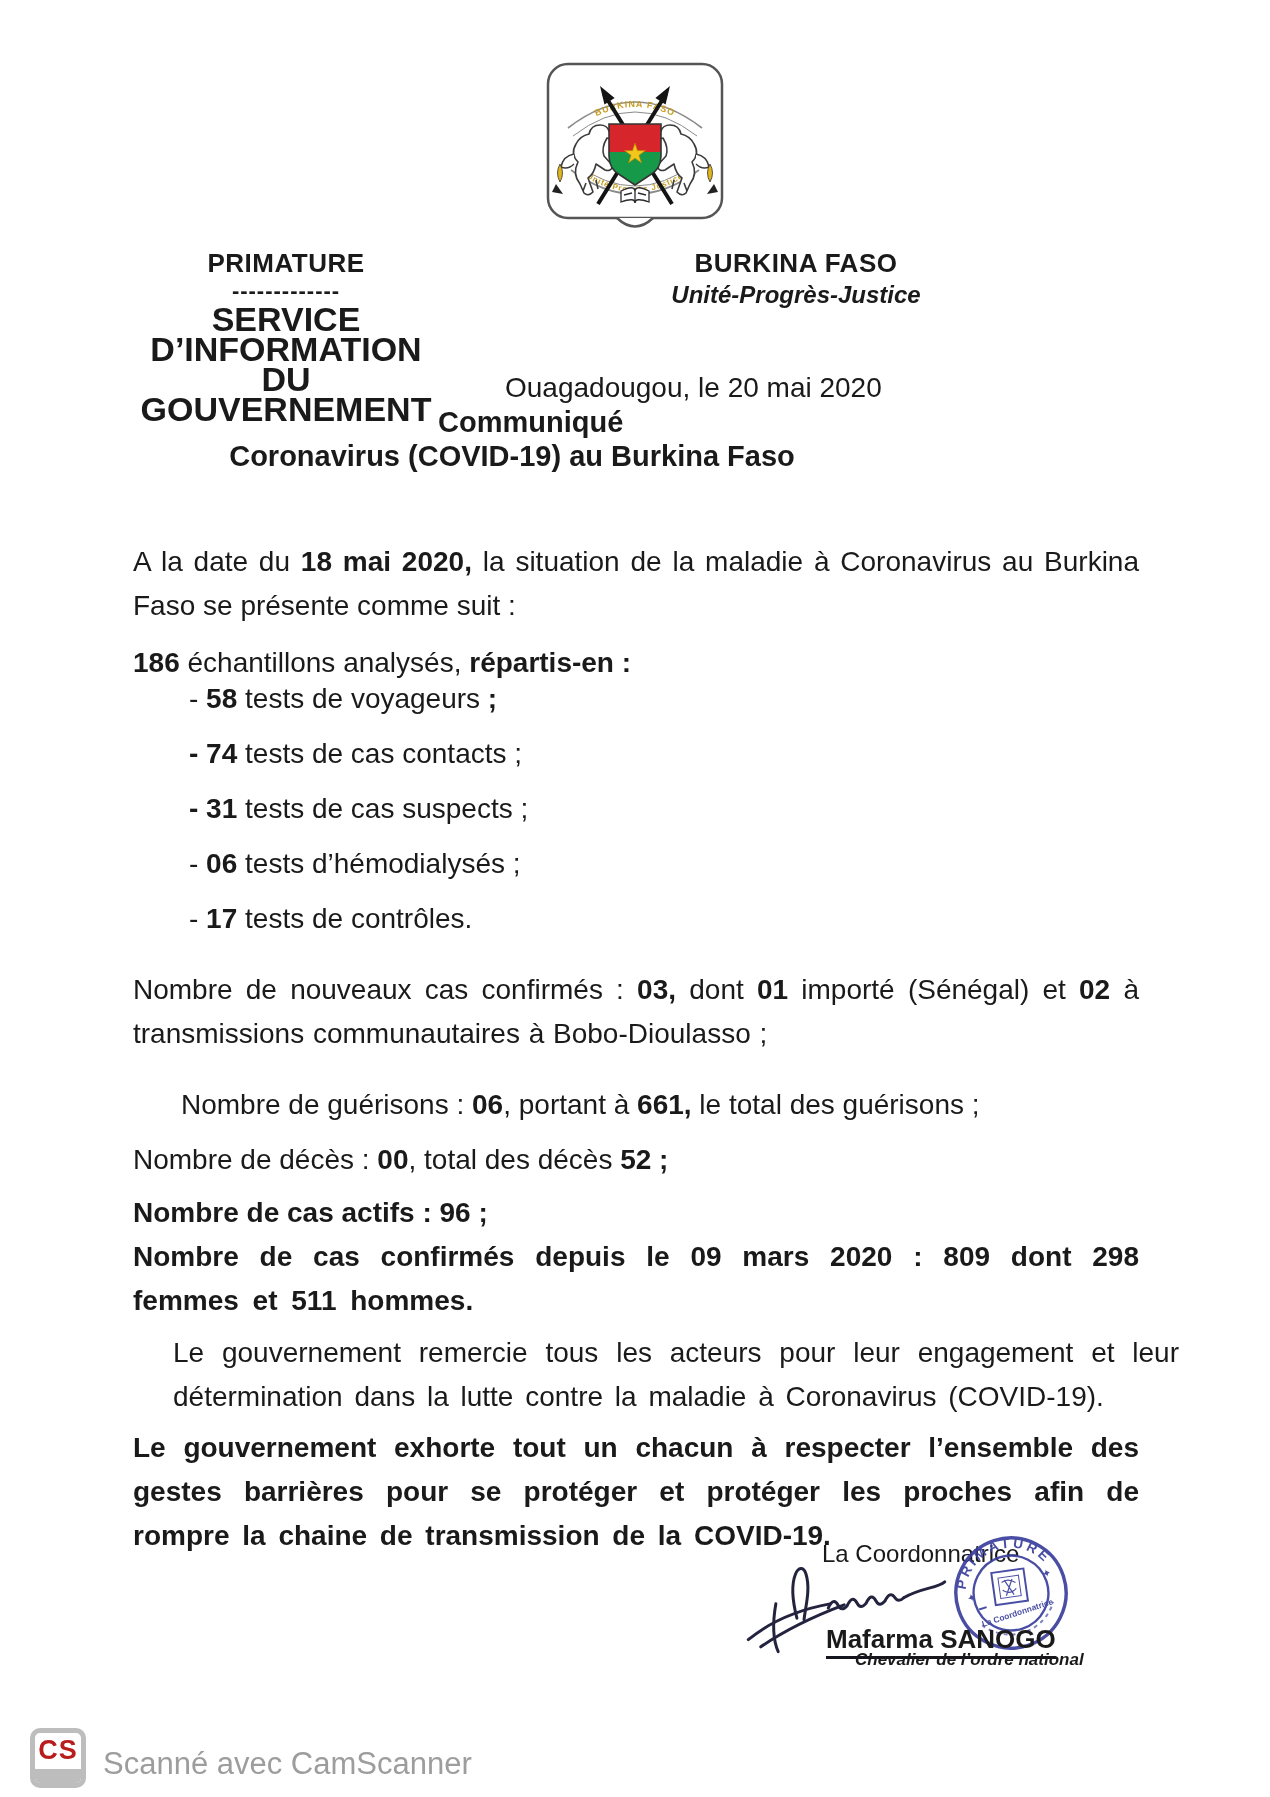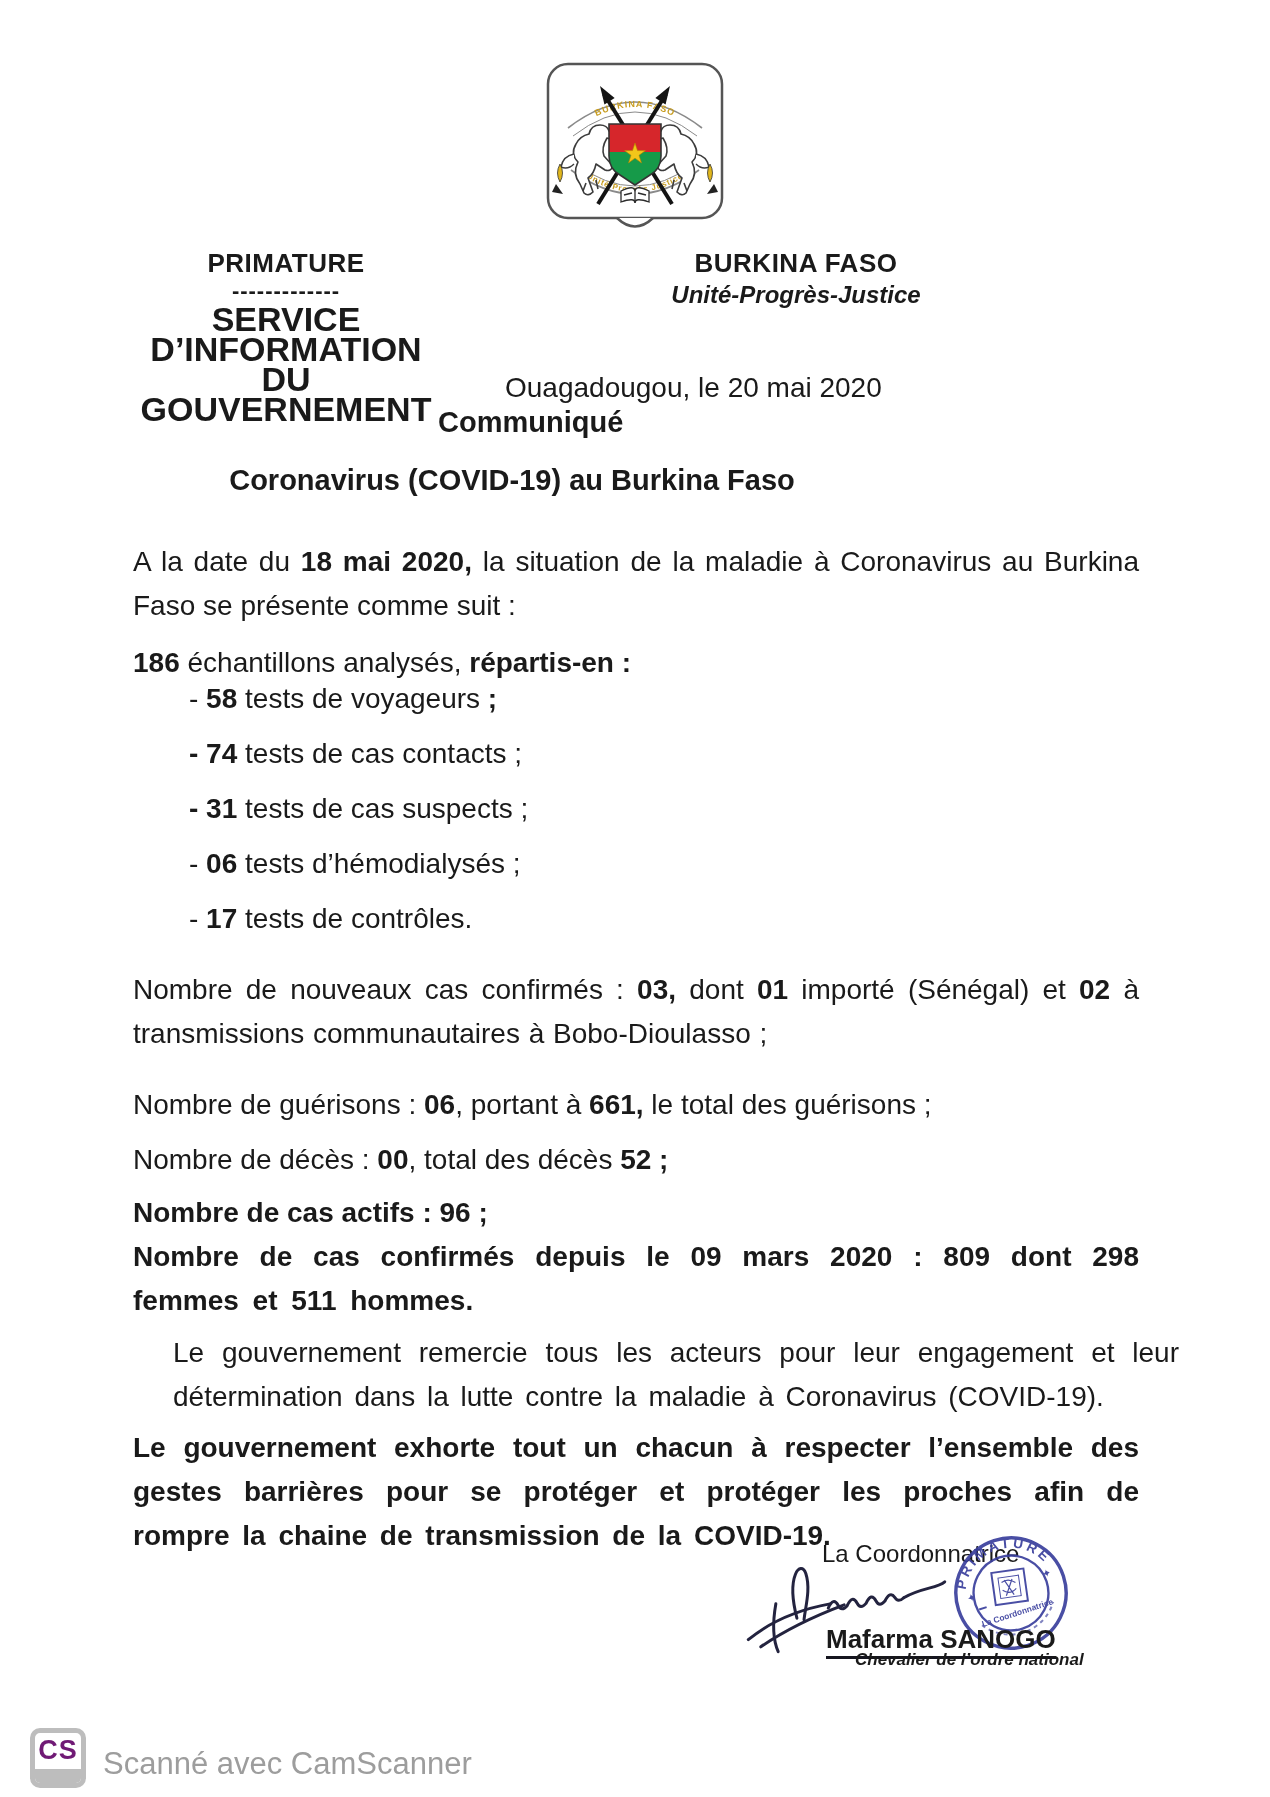--- a/index.html
+++ b/index.html
@@ -13,39 +13,39 @@
   
   .hdr-left{left:118px;top:248px;width:336px;text-align:center;font-weight:700;line-height:30px;}
   .hdr-left .org{font-size:26px;letter-spacing:.5px;}
   .hdr-left .dashes{font-size:22px;letter-spacing:1px;line-height:26px;}
   .hdr-left .svc{font-size:34px;}
   .hdr-right{left:628px;top:248px;width:336px;text-align:center;font-weight:700;line-height:31px;}
   .hdr-right .country{font-size:26px;letter-spacing:.5px;}
   .hdr-right .motto{font-size:24px;font-style:italic;}
   .dateline{left:505px;top:372px;font-size:28px;}
   .doc-type{left:438px;top:406px;font-size:29px;font-weight:700;}
-  .subject{left:0;top:464px;width:1024px;text-align:center;font-size:29px;font-weight:700;}
+  .subject{left:0;top:440px;width:1024px;text-align:center;font-size:29px;font-weight:700;}
   
   .para{left:133px;width:1006px;font-size:28px;line-height:44px;text-align:justify;}
   .para.nj{text-align:left;}
   .tests-list{left:133px;width:1006px;margin:4px;padding:0;list-style:none;font-size:28px;line-height:44px;}
   .tests-list li{margin:0 0 11px 52px;}
   .w-new{word-spacing:1px;margin-top:20px;}
   .w-total{word-spacing:6px;font-weight:700;}
   .w-thanks{word-spacing:4px;}
   .w-ex{word-spacing:5px;font-weight:700;}
   
   .sig-role{left:822px;top:1540px;font-size:24px;}
   .sig-name{left:826px;top:1624px;font-size:26px;font-weight:700;border-bottom:3px solid #15151f;padding-bottom:1px;}
   .sig-title{left:820px;top:1650px;font-size:17px;font-style:italic;font-weight:600;margin-left:35px;}
   .sig-scribble{left:732px;top:1548px;}
   .stamp{left:952px;top:1534px;opacity:.92;}
   
   .cs-logo{left:30px;top:1728px;width:56px;height:60px;border:5px solid #bdbdbd;border-radius:10px;box-sizing:border-box;overflow:hidden;background:#fff;}
-  .cs-logo .cs-letters{display:block;text-align:center;font-size:27px;font-weight:800;color:#701a75;letter-spacing:1px;line-height:34px;}
+  .cs-logo .cs-letters{display:block;text-align:center;font-size:27px;font-weight:800;color:#b91c1c;letter-spacing:1px;line-height:34px;}
   .cs-logo .cs-bar{position:absolute;left:0;right:0;bottom:0;height:14px;background:#bdbdbd;}
   .cs-text{left:103px;top:1746px;font-size:31px;color:#9d9d9d;}
 </style>
 </head>
 <body>
 
 <div class="abs" style="left:546px;top:62px;">
   <svg width="178" height="178" viewBox="0 0 178 178" xmlns="http://www.w3.org/2000/svg">
     <defs>
       <path id="arcTopT" d="M28 68 Q89 22 150 68"></path>
@@ -132,21 +132,21 @@
 
 <ul class="abs tests-list" style="top:673px;">
   <li><span>- </span><span class="b">58</span><span> tests de voyageurs </span><span class="b">;</span></li>
   <li><span class="b">- 74</span><span> tests de cas contacts ;</span></li>
   <li><span class="b">- 31</span><span> tests de cas suspects ;</span></li>
   <li><span>- </span><span class="b">06</span><span> tests d’hémodialysés ;</span></li>
   <li><span>- </span><span class="b">17</span><span> tests de contrôles.</span></li>
 </ul>
 
 <p class="abs para w-new" style="top:948px;"><span>Nombre de nouveaux cas confirmés : </span><span class="b">03,</span><span> dont </span><span class="b">01</span><span> importé (Sénégal) et </span><span class="b">02</span><span> à transmissions communautaires à Bobo-Dioulasso ;</span></p>
-<p class="abs para nj" style="top:1055px;"><span>Nombre de guérisons : </span><span class="b">06</span><span>, portant à </span><span class="b">661,</span><span> le total des guérisons ;</span></p>
+<p class="abs para nj" style="top:1055px;margin-left:48px;"><span>Nombre de guérisons : </span><span class="b">06</span><span>, portant à </span><span class="b">661,</span><span> le total des guérisons ;</span></p>
 <p class="abs para nj" style="top:1110px;"><span>Nombre de décès : </span><span class="b">00</span><span>, total des décès </span><span class="b">52 ;</span></p>
 <p class="abs para nj" style="top:1163px;"><span class="b">Nombre de cas actifs : 96 ;</span></p>
 <p class="abs para w-total" style="top:1207px;"><span class="b">Nombre de cas confirmés depuis le 09 mars 2020 : 809 dont 298 femmes et 511 hommes.</span></p>
 <p class="abs para w-thanks" style="top:1303px;margin-left:40px;"><span>Le gouvernement remercie tous les acteurs pour leur engagement et leur détermination dans la lutte contre la maladie à Coronavirus (COVID-19).</span></p>
 <p class="abs para w-ex" style="top:1398px;"><span class="b">Le gouvernement exhorte tout un chacun à respecter l’ensemble des gestes barrières pour se protéger et protéger les proches afin de rompre la chaine de transmission de la COVID-19.</span></p>
 
 <div class="abs sig-role">La Coordonnatrice</div>
 
 <div class="abs sig-scribble">
   <svg width="250" height="110" viewBox="0 0 250 110" xmlns="http://www.w3.org/2000/svg">

